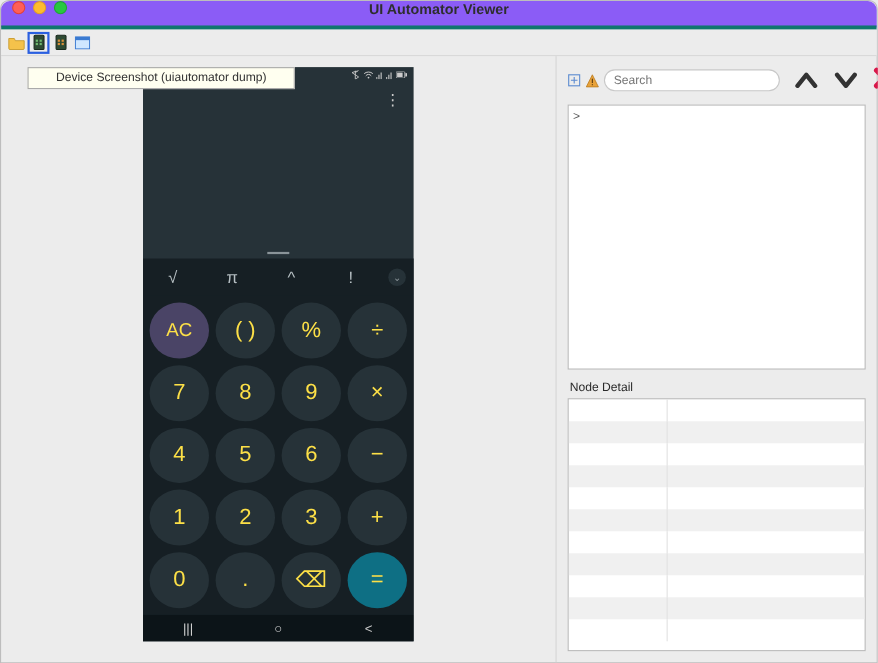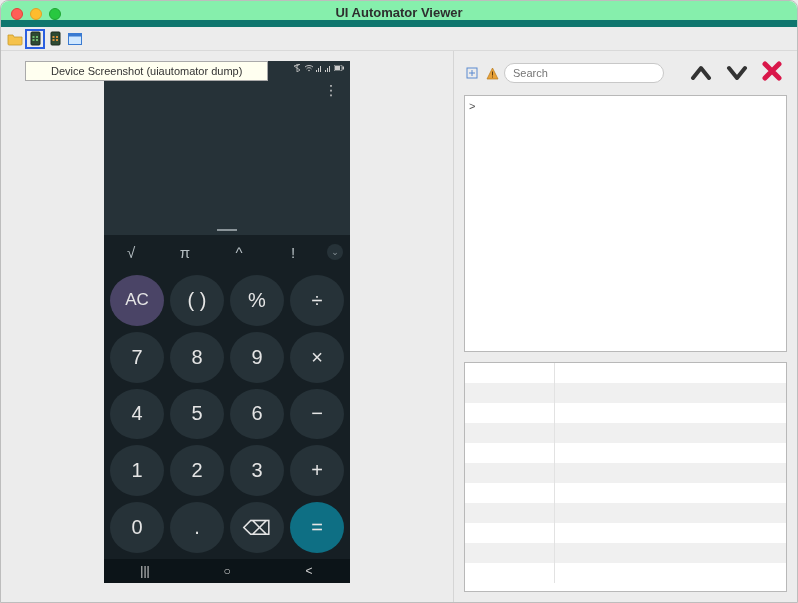--- a/index.html
+++ b/index.html
@@ -1,18 +1,18 @@
 <!DOCTYPE html>
 <html><head>
 <meta charset="utf-8">
 <style>
   * { box-sizing: border-box; margin: 0; padding: 0; }
   body { font-family: -apple-system, "Helvetica Neue", Arial, sans-serif; background: #ececec; width: 798px; height: 603px; overflow: hidden; }
   .window { width: 798px; height: 603px; display: flex; flex-direction: column; border: 1px solid #bdbdbd; border-radius: 8px 8px 0 0; background: #ececec; }
-  .titlebar { height: 26px; display: flex; align-items: flex-end; position: relative; border-bottom: 7px solid #0f766e; background: #86efac; border-radius: 8px 8px 0 0; }
+  .titlebar { height: 26px; display: flex; align-items: flex-start; position: relative; border-bottom: 4px solid #0f766e; background: #8b5cf6; border-radius: 8px 8px 0 0; }
   .traffic { display: flex; gap: 7px; margin-left: 10px; }
   .tl { width: 12px; height: 12px; border-radius: 50%; }
   .tl.red { background: #ff5f57; border: 0.5px solid #e24238; }
   .tl.yellow { background: #febc2e; border: 0.5px solid #e1a027; }
   .tl.green { background: #28c840; border: 0.5px solid #1fa633; }
   .title { position: absolute; left: 0; right: 0; text-align: center; font-size: 13px; font-weight: 600; color: #2e2e2e; pointer-events: none; }
   .toolbar { height: 24px; background: #ececec; display: flex; align-items: center; padding: 0 4px; gap: 0; position: relative; border-bottom: 1px solid #d9d9d9; }
   .tb-btn { width: 20px; height: 20px; display: flex; align-items: center; justify-content: center; }
   .tb-btn.selected { border: 2px solid #2a5fe0; }
   .tooltip { position: absolute; top: 34px; left: 24px; background: #fffff0; border: 1px solid #aaa; padding: 3px 25px; font-size: 11px; color: #333; z-index: 10; white-space: nowrap; }
@@ -20,26 +20,26 @@
   .left { flex: 1; display: flex; align-items: flex-start; justify-content: center; padding: 10px; position: relative; }
   .phone { width: 246px; height: 522px; background: #263238; display: flex; flex-direction: column; position: relative; }
   .statusbar { height: 14px; display: flex; align-items: center; justify-content: space-between; padding: 0 6px; color: #ddd; font-size: 7px; }
   .status-icons { display: flex; gap: 3px; align-items: center; color: #ccc; }
   .appbar { height: 30px; display: flex; align-items: center; justify-content: flex-end; padding-right: 12px; color: #ccc; font-size: 14px; }
   .display { flex: 0 0 130px; position: relative; }
   .display-handle { position: absolute; bottom: 4px; left: 50%; transform: translateX(-50%); width: 20px; height: 2px; background: #8a9499; }
   .func-row { height: 34px; display: flex; align-items: center; justify-content: space-around; background: #161f24; color: #b6bfc3; font-size: 15px; }
   .func-row span { width: 40px; text-align: center; }
   .keys { flex: 1; background: #161f24; display: grid; grid-template-columns: repeat(4, 1fr); grid-template-rows: repeat(5, 1fr); gap: 6px; padding: 6px; }
-  .key { background: #263238; border-radius: 50%; display: flex; align-items: center; justify-content: center; color: #e5e5e5; font-size: 20px; font-weight: 300; }
+  .key { background: #263238; border-radius: 50%; display: flex; align-items: center; justify-content: center; color: #fde047; font-size: 20px; font-weight: 300; }
   .key.ac { background: #4a4466; font-size: 17px; }
   .key.eq { background: #0e6f84; }
   .navbar { height: 24px; background: #0c1418; display: flex; align-items: center; justify-content: space-around; color: #d0d0d0; }
   .navbar div { width: 30px; text-align: center; font-size: 12px; }
-  .right { width: 344px; display: flex; flex-direction: column; padding: 10px; gap: 10px; border-left: 1px solid #d5d5d5; }
+  .right { width: 292px; display: flex; flex-direction: column; padding: 10px; gap: 10px; border-left: 1px solid #d5d5d5; }
   .top-ctrl { display: flex; align-items: center; gap: 4px; height: 24px; }
   .ctrl-icon { width: 16px; height: 16px; display: flex; align-items: center; justify-content: center; }
   .search { flex: 0 0 66px; height: 20px; border: 1px solid #c8c8c8; border-radius: 10px; font-size: 11px; padding: 0 8px; color: #888; outline: none; }
   .spacer { flex: 1; }
   .chev { font-size: 22px; color: #333; font-weight: 900; line-height: 1; padding: 0 4px; }
   .xbtn { color: #d9174a; font-size: 26px; font-weight: 900; padding: 0 4px; }
   .tree { flex: 1; background: #fff; border: 1px solid #b8b8b8; padding: 4px; font-size: 11px; color: #555; overflow: hidden; }
   .detail-wrap { display: flex; flex-direction: column; }
   .detail-label { font-size: 11px; color: #2a2a2a; margin-bottom: 4px; padding-left: 2px; }
   .detail { height: 230px; background: #fff; border: 1px solid #b8b8b8; overflow: hidden; }
@@ -196,20 +196,21 @@
         <div class="xbtn">
           <svg width="22" height="22">
               <path d="M4 4 L18 18 M18 4 L4 18" stroke="#d9174a" stroke-width="5" stroke-linecap="round"></path>
             </svg>
         </div>
       </div>
       <div class="tree">
         <span>&gt;</span>
       </div>
       <div class="detail-wrap">
+        <div class="detail-label">Node Detail</div>
         <div class="detail">
           <div class="detail-row">
               <div class="c1"></div>
               <div class="c2"></div>
             </div>
           <div class="detail-row">
               <div class="c1"></div>
               <div class="c2"></div>
             </div>
           <div class="detail-row">

